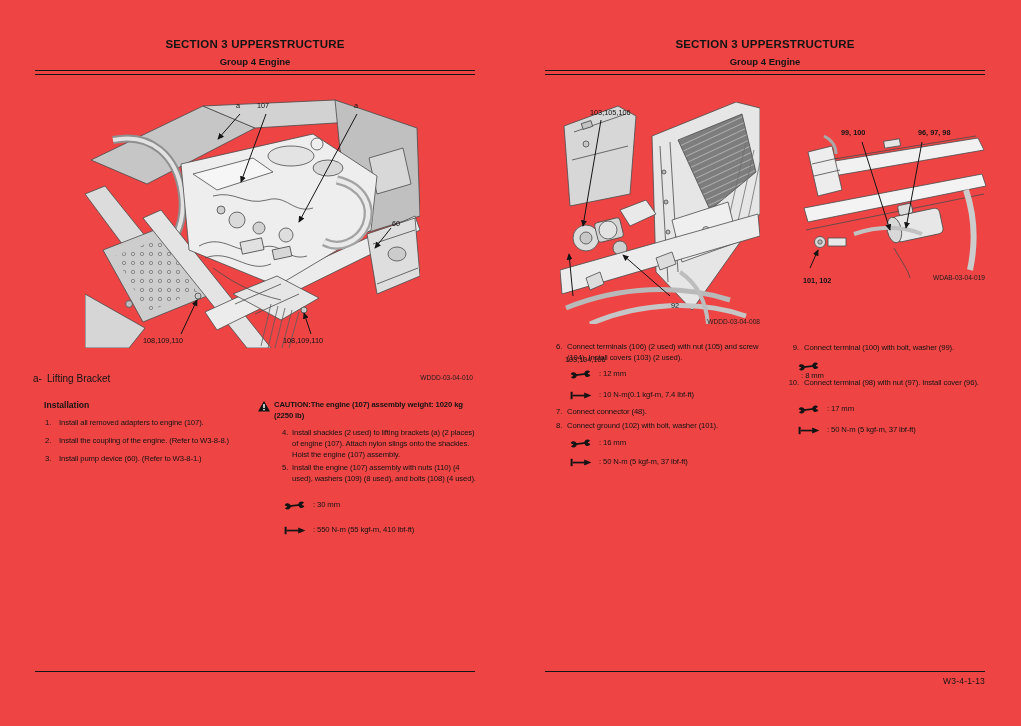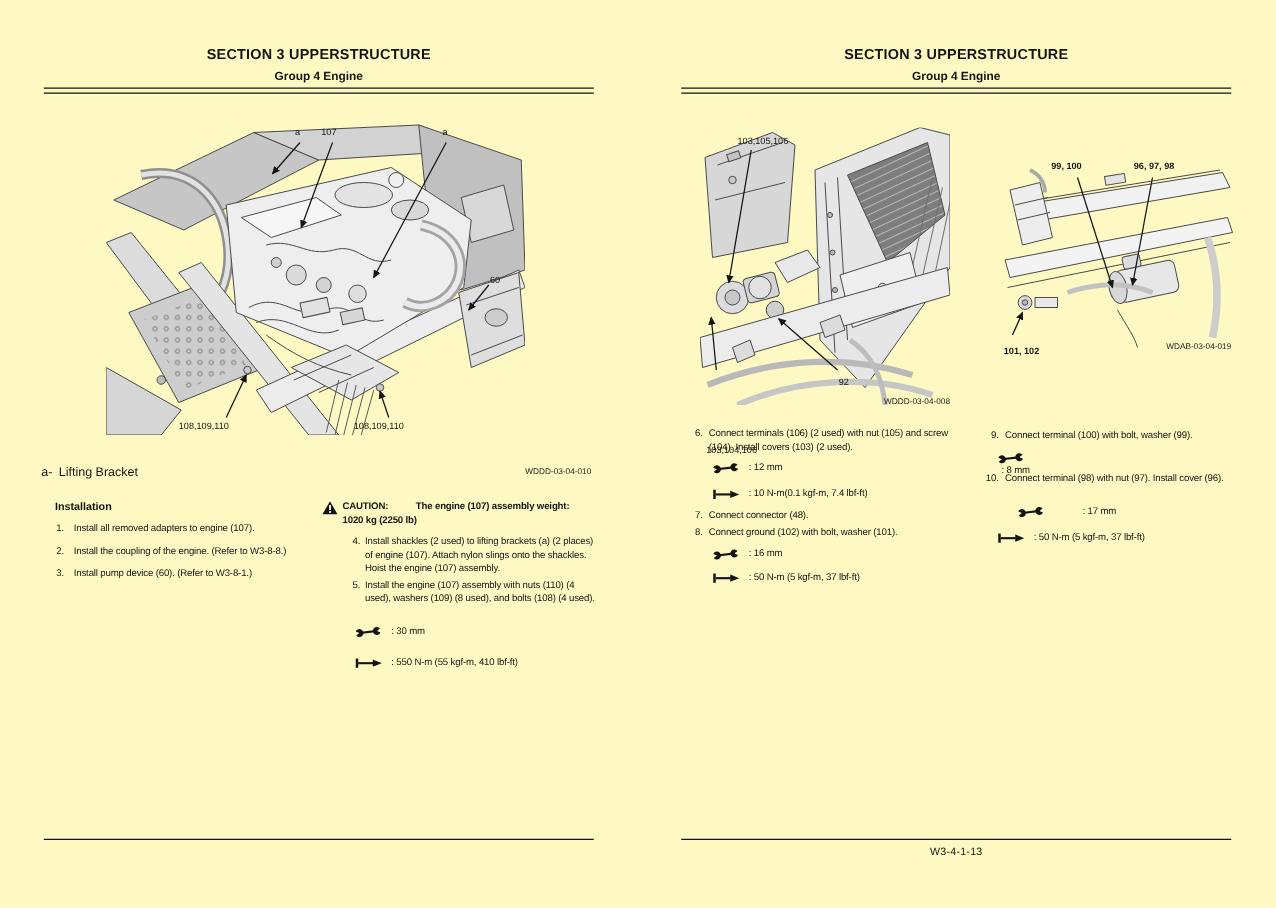--- a/index.html
+++ b/index.html
@@ -1,35 +1,35 @@
 <!DOCTYPE html>
 <html><head>
 <meta charset="utf-8">
 <style>
   html,body{margin:0;padding:0;background:#ffffff;}
   .sheet{
-    position:relative;width:1021px;height:726px;background:#fef9c3;
+    position:relative;width:1021px;height:726px;background:#ef4444;
     font-family:"Liberation Sans","DejaVu Sans",sans-serif;color:#141414;overflow:hidden;
   }
   .abs{position:absolute;}
   .hdr-title{font-weight:bold;font-size:11.5px;letter-spacing:.2px;text-align:center;white-space:nowrap;}
   .hdr-sub{font-weight:bold;font-size:9.5px;text-align:center;white-space:nowrap;}
   .rule-double{height:2.6px;border-top:1.7px solid #141414;border-bottom:1.1px solid #141414;}
   .footer-rule{height:0;border-top:1.2px solid #141414;}
   .pageno{font-size:8.5px;text-align:center;letter-spacing:.2px;}
   .body-text{font-size:7.7px;line-height:10.9px;letter-spacing:-0.12px;}
   .step{display:flex;}
   .step .num{flex:0 0 14px;}
   .step .txt{flex:1 1 auto;}
   .heading{font-weight:bold;font-size:8.6px;}
   .legend{font-size:10px;}
   .legend .lkey{display:inline-block;width:14px;}
   .caution{display:flex;font-weight:bold;}
   .caution .cicon{flex:0 0 16px;padding-top:1px;}
-  .caution .clabel{margin-right:22px;}
+  .caution .clabel{margin-right:0;}
   .spec{display:flex;align-items:center;white-space:nowrap;}
   .spec .sicon{margin-right:7px;display:inline-flex;}
   .sicon.wr svg{transform:rotate(-7deg);}
   .fig-label{font-size:7.3px;white-space:nowrap;}
   .fig-label.bold{font-weight:bold;}
   .fig-caption{font-size:6.6px;color:#1e1e1e;text-align:right;white-space:nowrap;}
   svg{display:block;}
 </style>
 </head>
 <body>
@@ -268,21 +268,21 @@
         <rect x="30" y="108" width="18" height="8" fill="#e8e8e8"></rect>
         <path d="M168,60 C176,84 178,112 172,140" stroke="#cccccc" stroke-width="6"></path>
         <g stroke="#141414" stroke-width="1">
           <line x1="64" y1="12" x2="92" y2="100" marker-end="url(#ah3)"></line>
           <line x1="124" y1="12" x2="108" y2="98" marker-end="url(#ah3)"></line>
           <line x1="12" y1="138" x2="20" y2="120" marker-end="url(#ah3)"></line>
         </g>
       </g>
     </svg>
     <div class="abs fig-label bold" style="left:331px;top:128px;">99, 100</div>
-    <div class="abs fig-label bold" style="left:397px;top:128px;text-align:center;">96, 97, 98</div>
+    <div class="abs fig-label bold" style="left:408px;top:128px;text-align:center;">96, 97, 98</div>
     <div class="abs fig-label bold" style="left:293px;top:276px;">101, 102</div>
     <div class="abs fig-caption" style="left:375px;top:274px;width:100px;">WDAB-03-04-019</div>
 
     <div class="abs step body-text" style="left:46px;top:342px;width:212px;">
       <span class="num" style="flex-basis:11px;">6.</span>
       <span class="txt">Connect terminals (106) (2 used) with nut (105) and screw (104). Install covers (103) (2 used).</span>
     </div>
     <div class="abs spec body-text" style="left:60px;top:369px;">
       <span class="sicon wr">
         <svg width="22" height="9" viewBox="0 0 22 9">
@@ -343,21 +343,21 @@
             <rect x="3.6" y="3.6" width="14.4" height="1.8" fill="#141414"></rect>
             <path d="M20.27 2.9 A3.2 3.2 0 1 0 20.27 6.1 L17.5 4.5 Z" fill="#141414"></path>
           </svg>
       </span>
       <span>: 8 mm</span>
     </div>
     <div class="abs step body-text" style="left:272px;top:378px;width:205px;">
       <span class="num" style="flex-basis:17px;text-align:right;padding-right:5px;">10.</span>
       <span class="txt">Connect terminal (98) with nut (97). Install cover (96).</span>
     </div>
-    <div class="abs spec body-text" style="left:304px;top:404px;gap:23px;">
+    <div class="abs spec body-text" style="left:288px;top:404px;">
       <span class="sicon wr">
         <svg width="22" height="9" viewBox="0 0 22 9">
             <path d="M0.73 2.9 A3.2 3.2 0 1 1 0.73 6.1 L3.5 4.5 Z" fill="#141414"></path>
             <rect x="3.6" y="3.6" width="14.4" height="1.8" fill="#141414"></rect>
             <path d="M20.27 2.9 A3.2 3.2 0 1 0 20.27 6.1 L17.5 4.5 Z" fill="#141414"></path>
           </svg>
       </span>
       <span>: 17 mm</span>
     </div>
     <div class="abs spec body-text" style="left:288px;top:425px;">
@@ -365,16 +365,16 @@
         <svg width="22" height="9" viewBox="0 0 22 9">
             <rect x="0.6" y="0.8" width="2" height="7.4" fill="#141414"></rect>
             <rect x="2.6" y="3.7" width="12" height="1.7" fill="#141414"></rect>
             <path d="M14.2 1.6 L21.4 4.5 L14.2 7.4 Z" fill="#141414"></path>
           </svg>
       </span>
       <span>: 50 N-m (5 kgf-m, 37 lbf-ft)</span>
     </div>
 
     <div class="abs footer-rule" style="left:35px;top:671px;width:440px;"></div>
-    <div class="abs pageno" style="left:35px;top:676px;width:440px;">W3-4-1-13</div>
+    <div class="abs pageno" style="left:35px;top:676px;width:440px;text-align:right;">W3-4-1-13</div>
   </div>
 
 </div>
 
 </body></html>

